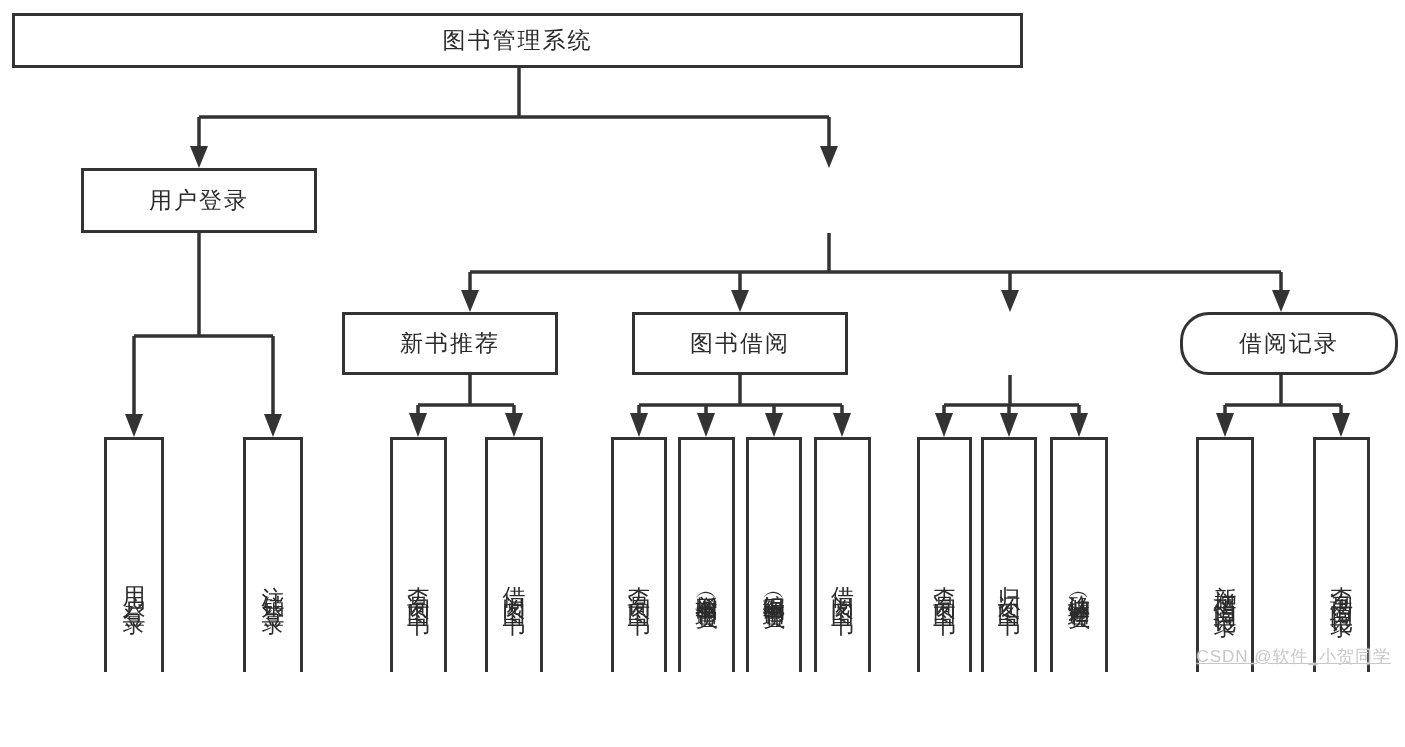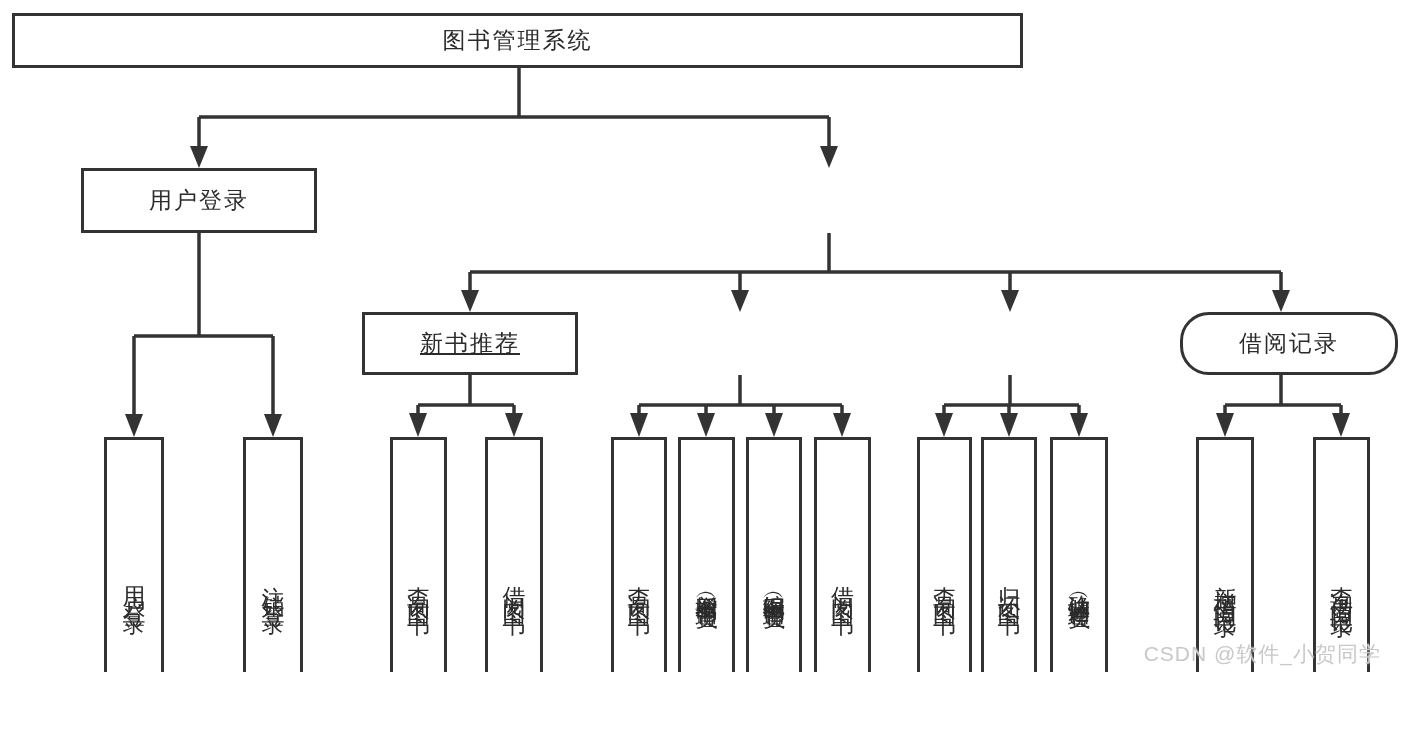--- a/index.html
+++ b/index.html
@@ -14,23 +14,24 @@
     color:#2b2b2b;font-size:23px;letter-spacing:2px;line-height:1;text-align:center;
     white-space:nowrap;
   }
   .vbox{
     writing-mode:vertical-rl;text-orientation:mixed;
     letter-spacing:9px;border-width:3px;
   }
   .vbox.mid{letter-spacing:6px;}
   .vbox.long{letter-spacing:2px;font-size:22px;}
   .watermark{
-    position:absolute;right:24px;bottom:4px;z-index:6;
-    font-size:21px;letter-spacing:1px;color:#c8c8c8;
+    position:absolute;right:14px;bottom:4px;z-index:6;
+    font-size:17px;letter-spacing:1px;color:#c8c8c8;
     text-shadow:0 0 2px #ffffff;
+    text-decoration:underline;
   }
 </style>
 </head>
 <body>
 
 <div class="stage">
 
   <svg class="connectors" viewBox="0 0 1405 747" fill="none" stroke="#333333" stroke-width="3.5">
 
     <g>
@@ -78,21 +79,22 @@
       <path d="M1281,375 V405 M1225,405 H1341 M1225,405 V426 M1341,405 V426"></path>
       <polygon points="1216,413 1234,413 1225,437" fill="#333333" stroke="none"></polygon>
       <polygon points="1332,413 1350,413 1341,437" fill="#333333" stroke="none"></polygon>
     </g>
   </svg>
 
   <div class="box" style="left:12px;top:13px;width:1011px;height:55px;">图书管理系统</div>
 
   <div class="box" style="left:81px;top:168px;width:236px;height:65px;">用户登录</div>
 
-  <div class="box" style="left:362px;top:312px;width:216px;height:63px;text-decoration:underline;">新书推荐</div>
+  <div class="box" style="left:342px;top:312px;width:216px;height:63px;">新书推荐</div>
+  <div class="box" style="left:632px;top:312px;width:216px;height:63px;">图书借阅</div>
   <div class="box" style="left:1180px;top:312px;width:218px;height:63px;border-radius:29px;">借阅记录</div>
 
   <div class="box vbox" style="left:104px;top:437px;width:60px;height:298px;">用户登录</div>
   <div class="box vbox" style="left:243px;top:437px;width:60px;height:298px;">注销登录</div>
 
   <div class="box vbox" style="left:390px;top:437px;width:57px;height:298px;">查询图书</div>
   <div class="box vbox" style="left:485px;top:437px;width:58px;height:298px;">借阅图书</div>
 
   <div class="box vbox" style="left:611px;top:437px;width:56px;height:298px;">查询图书</div>
   <div class="box vbox long" style="left:678px;top:437px;width:57px;height:298px;">新增图书（管理员）</div>

